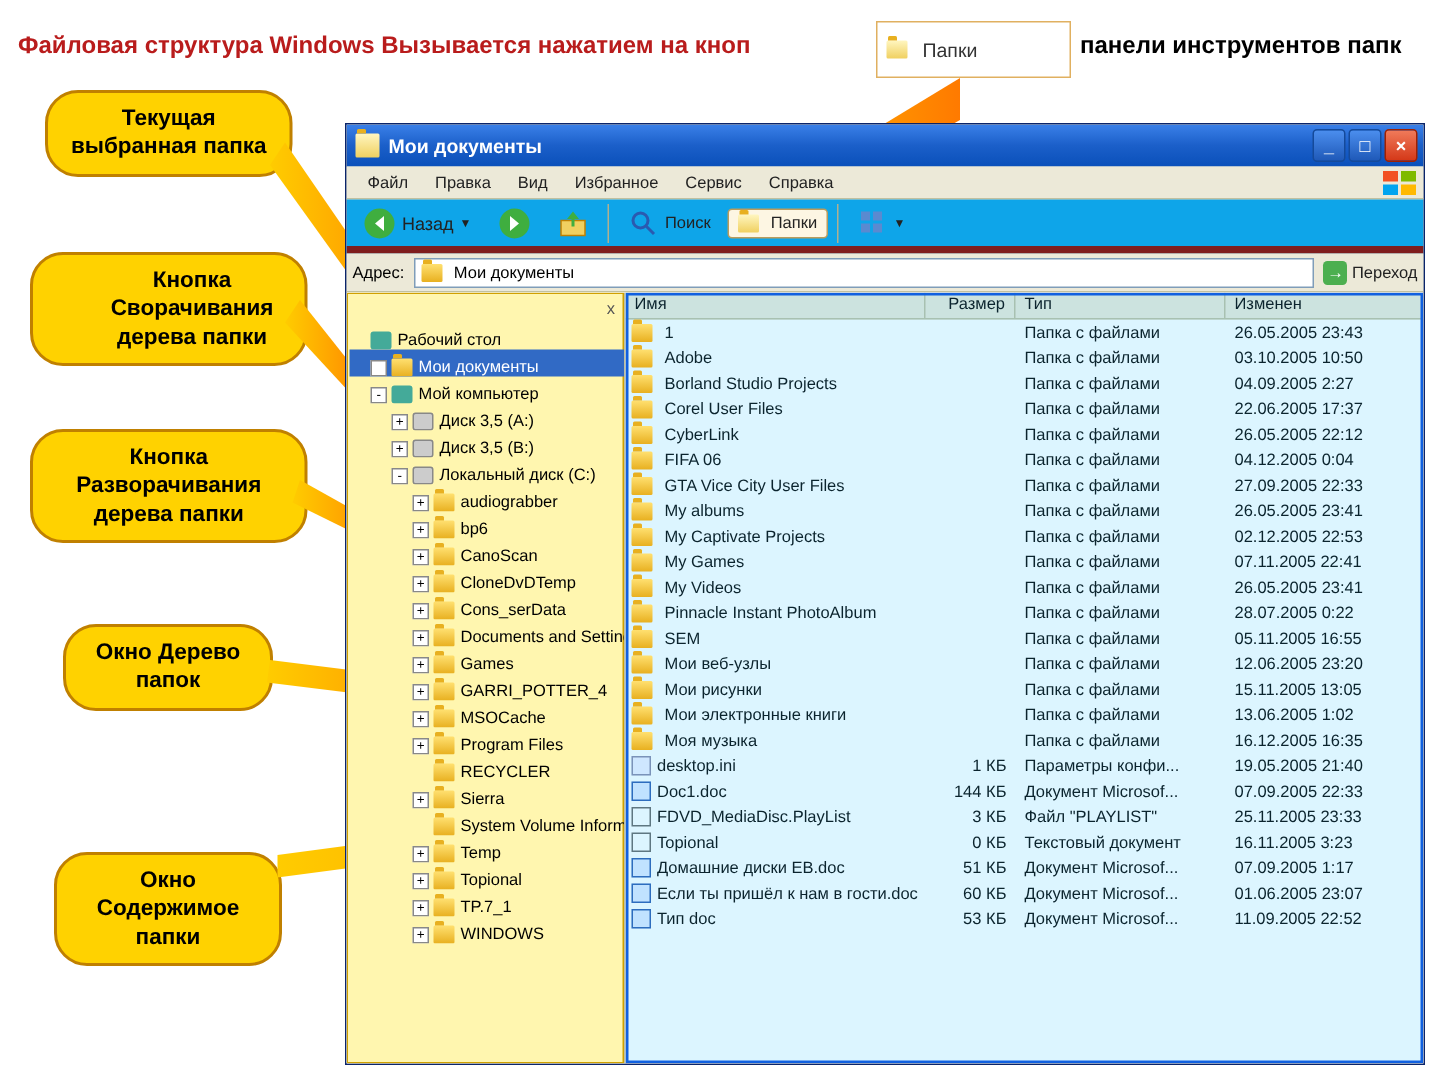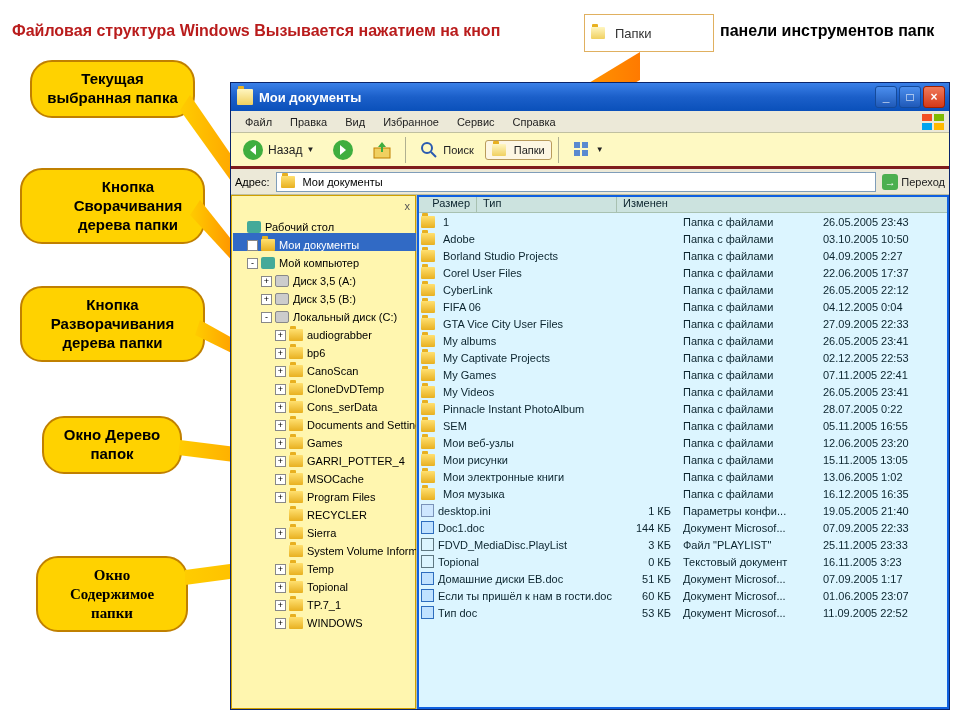--- a/index.html
+++ b/index.html
@@ -64,21 +64,21 @@
     font-family: Arial; font-size: 12px; color: #fff; }
   .win-min, .win-max { background: linear-gradient(#4b8eee,#1f59b8); border:1px solid #154a9a;}
   .win-close { background: linear-gradient(#f07a5a,#d43818); border:1px solid #a02000;}
   .menubar {
     height: 22px; background: #ece9d8; border-bottom: 1px solid #c0c0a0;
     display: flex; align-items: center; padding-left: 6px; gap: 2px;
   }
   .menubar span { padding: 2px 8px; font-size: 11px; color: #222; }
   .menubar .flag { margin-left: auto; width: 24px; height: 18px; margin-right: 4px; }
   .toolbar {
-    height: 36px; background: #fef9c3; border-bottom: 3px solid #7f1d1d;
+    height: 36px; background: #0ea5e9; border-bottom: 5px solid #7f1d1d;
     display: flex; align-items: center; padding: 0 4px; gap: 4px;
   }
   .tb-btn { display: flex; align-items: center; gap: 4px; padding: 3px 6px;
     border: 1px solid transparent; border-radius: 3px; font-size: 11px; color: #222; }
   .tb-btn.big { font-size: 12px; }
   .tb-btn.boxed { border: 1px solid #b99b5c; background: #fdf6e3; }
   .tb-sep { width: 1px; height: 26px; background: #b0b090; margin: 0 2px;}
   .addrbar {
     height: 26px; background: #ece9d8; border-bottom: 1px solid #c0c0a0;
     display: flex; align-items: center; padding: 0 4px; gap: 6px;
@@ -142,21 +142,21 @@
 
 <div class="callout-btn-top">
   <span class="folder-ico folder-open"></span>
   <span>Папки</span>
 </div>
 
 <div class="bubble" style="top:60px;left:30px;width:165px;">Текущая выбранная папка</div>
 <div class="bubble" style="top:168px;left:20px;width:185px;padding-left:45px;">Кнопка Сворачивания дерева папки</div>
 <div class="bubble" style="top:286px;left:20px;width:185px;">Кнопка Разворачивания дерева папки</div>
 <div class="bubble" style="top:416px;left:42px;width:140px;">Окно Дерево папок</div>
-<div class="bubble" style="top:556px;left:36px;width:152px;font-family:Liberation Serif, serif;">Окно Содержимое папки</div>
+<div class="bubble" style="top:568px;left:36px;width:152px;">Окно Содержимое папки</div>
 
 <svg class="arrow-svg" style="top:0;left:0;width:960px;height:720px;">
   <defs>
     <linearGradient id="arr" x1="0" y1="0" x2="1" y2="0">
       <stop offset="0%" stop-color="#ffcc00"></stop>
         <stop offset="100%" stop-color="#ff7a00"></stop>
     </linearGradient>
   </defs>
   <polygon points="640,52 640,80 480,170 470,155" fill="url(#arr)"></polygon>
   <polygon points="190,95 300,255 295,270 180,110" fill="url(#arr)"></polygon>
@@ -391,20 +391,21 @@
               <span class="expander">+</span>
               <span class="folder-ico"></span>
               <span>WINDOWS</span>
             </div>
           </div>
       </div>
     </div>
     <div class="list-pane">
       <div class="list-highlight"></div>
       <div class="col-hdr">
+        <div class="c-name">Имя</div>
         <div class="c-size">Размер</div>
         <div class="c-type">Тип</div>
         <div class="c-mod">Изменен</div>
       </div>
       <div id="file-container">
           <div class="row">
             <div class="c-name">
               <span class="folder-ico"></span>
               <span>1</span>
             </div>

